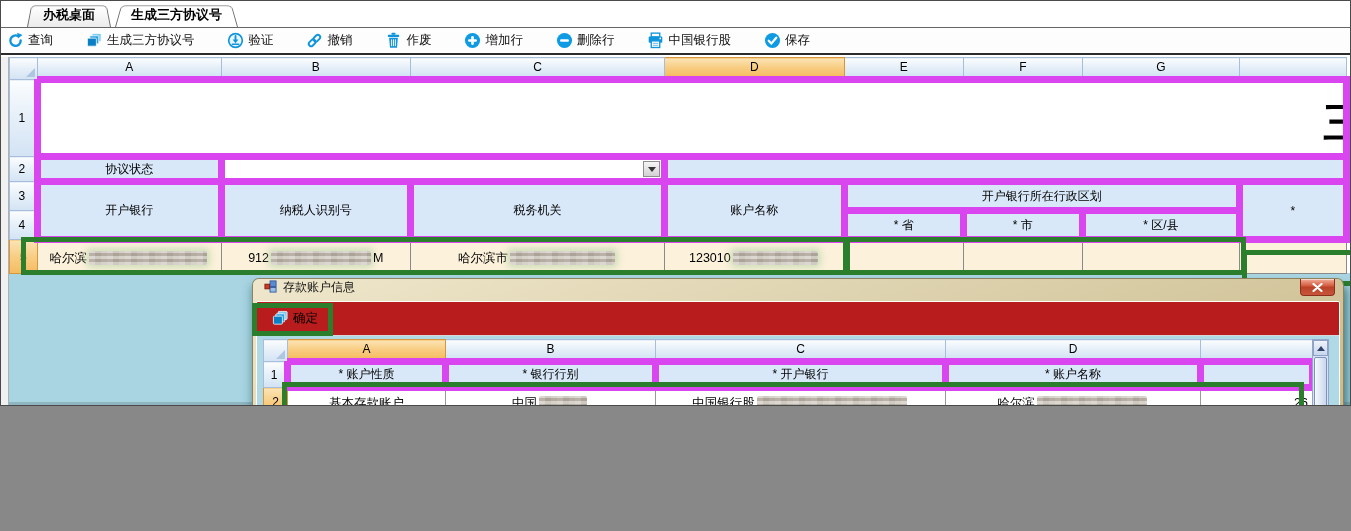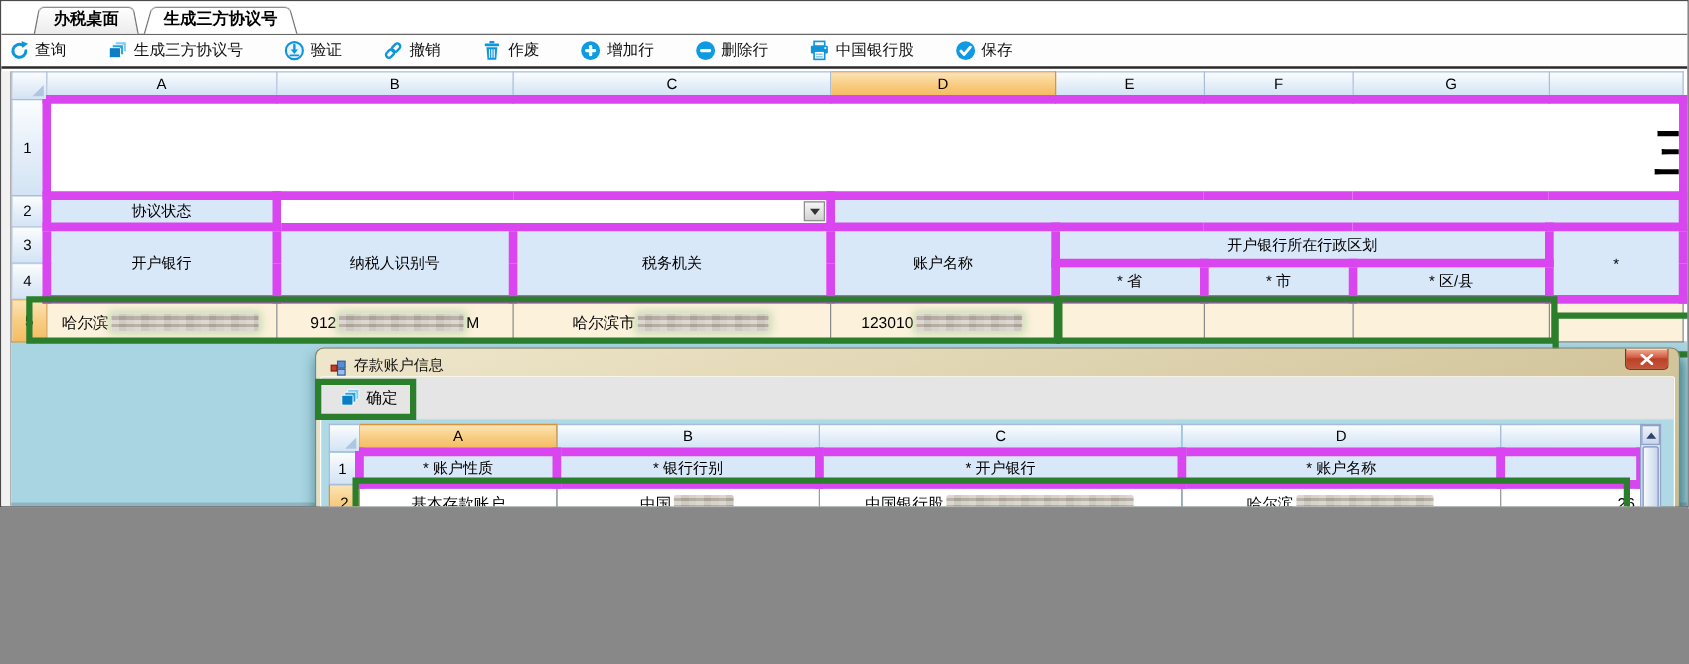--- a/index.html
+++ b/index.html
@@ -65,29 +65,29 @@
       background:#f1f1f1; border-right:1px solid #b0b0b0; }
   .canvas { position:absolute; left:8px; right:0; top:272px; bottom:0;
       background:#a9d5e2; border-bottom:3px solid #8fb5c0; }
   
   .anno { position:absolute; border:5px solid #2b7e2b; z-index:5; pointer-events:none; }
   .anno.hi { z-index:30; }
   
   .dialog { position:absolute; left:252px; top:278px; width:1090px; height:239px; z-index:10;
       border-radius:6px; background:linear-gradient(160deg,#efe7cc,#c2b280);
       box-shadow:0 0 0 1px #8f835e, 5px 7px 9px rgba(25,85,90,.6), -3px 5px 9px rgba(25,85,90,.35); }
-  .dlg-titlebar { position:relative; height:22px; display:flex; align-items:flex-end; gap:6px;
+  .dlg-titlebar { position:relative; height:22px; display:flex; align-items:flex-start; gap:6px;
       padding:0 10px; font-size:12px; color:#111; }
   .dlg-close { position:absolute; top:0; right:8px; width:35px; height:17px;
       border:1px solid #8e2f1c; border-top:none; border-radius:0 0 4px 4px;
       background:linear-gradient(#f2b09b,#d2573c 45%,#b94226 50%,#c8563c);
       display:flex; align-items:center; justify-content:center; box-shadow:inset 0 1px 0 rgba(255,255,255,.5); }
   .dlg-body { position:absolute; left:3px; right:3px; top:22px; bottom:3px;
       background:#afd9e5; border:1px solid #fdfdf8; border-radius:2px; overflow:hidden; }
-  .dlg-toolbar { position:absolute; left:0; right:0; top:0; height:34px; background:#e5e5e5;
+  .dlg-toolbar { position:absolute; left:0; right:0; top:0; height:34px; background:#b91c1c;
       border-bottom:1px solid #d8d8d8; display:flex; align-items:center; padding-left:5px; }
   .confirm-btn { display:flex; align-items:center; gap:4px; font-size:12.5px; padding:3px 9px; color:#000; }
   .dlg-grid { position:absolute; left:6px; top:37px; }
   .dlg-grid tr.hr { height:22px; } .dlg-grid tr.dr1 { height:26px; } .dlg-grid tr.dr2 { height:28px; }
   .dlg-grid td.data { background:#fff; border:1px solid #9a9a9a; font-size:12.5px; }
   .dlg-grid td.num { text-align:right; padding-right:4px;margin-top:36px; }
   
   .v-scroll { position:absolute; top:37px; right:10px; width:17px; height:157px;
       background:#d7e1f2; border:1px solid #93a6c9; }
   .vs-btn { position:absolute; left:0; right:0; height:16px;

